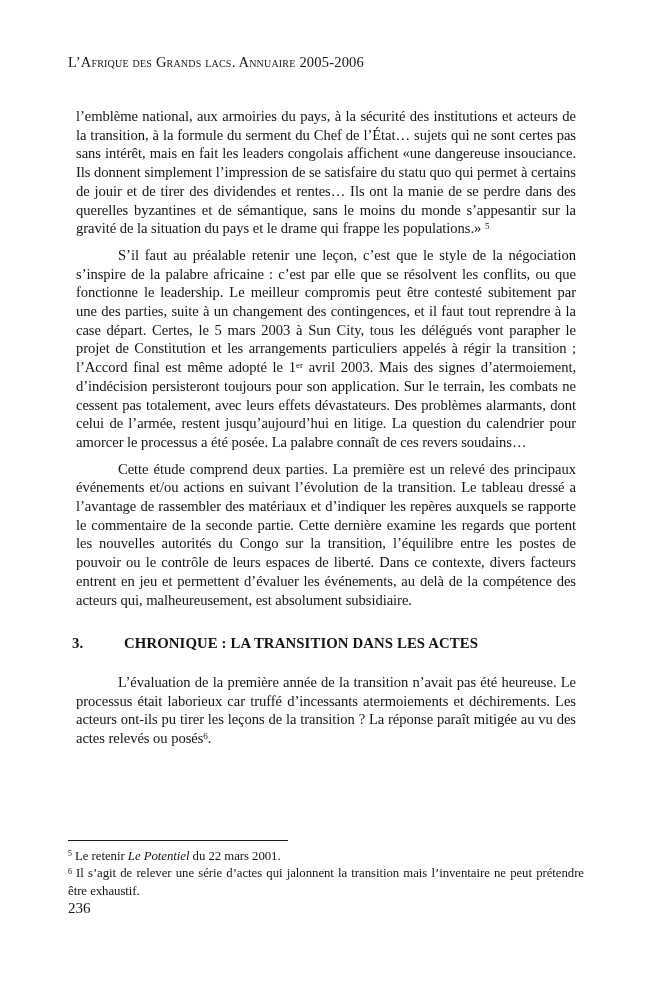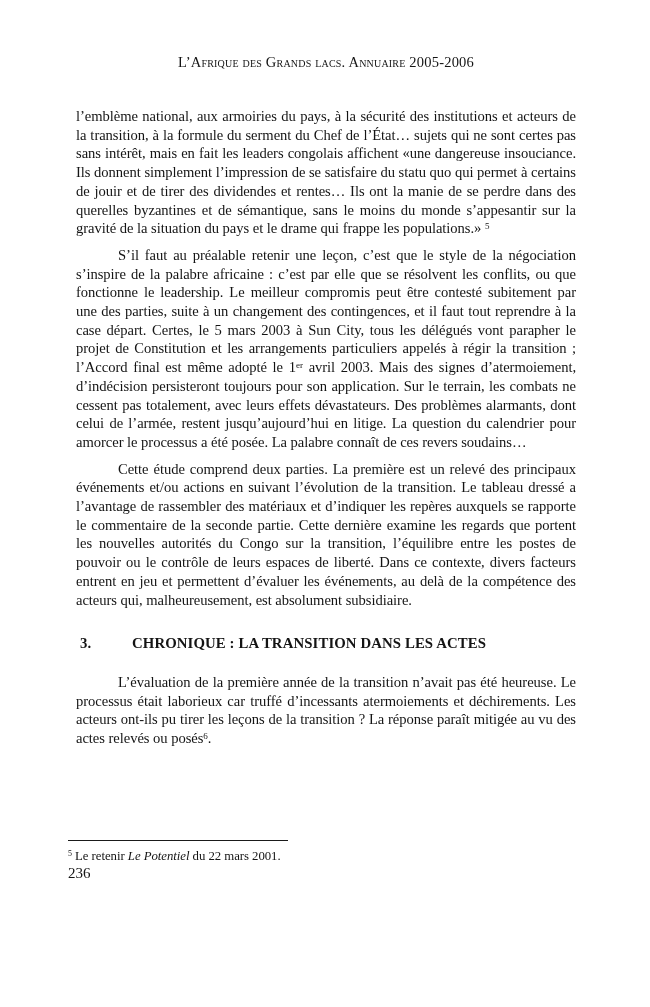--- a/index.html
+++ b/index.html
@@ -12,21 +12,21 @@
     width: 650px;
     height: 1007px;
     box-sizing: border-box;
     background: #ffffff;
     color: #141414;
     font-family: "Liberation Serif", "DejaVu Serif", serif;
     padding: 54px 66px 0 68px;
     overflow: hidden;
   }
   .running-header {
-    text-align: center;
+    text-align: left;
     font-variant: small-caps;
     font-size: 14.5px;
     letter-spacing: 0.2px;
     white-space: nowrap;
   }
   .page-main {
     margin-top: 36px;
   }
   .body-par {
     margin: 8px;
@@ -40,21 +40,21 @@
     text-indent: 0;
   }
   .body-par sup, .footnote sup {
     font-size: 0.62em;
     line-height: 0;
     position: relative;
     top: -0.45em;
     vertical-align: baseline;
   }
   .section-heading {
-    margin: 25px 0 20px 12px;
+    margin: 25px 0 20px 4px;
     font-size: 14.8px;
     font-weight: bold;
     line-height: 18.7px;
     letter-spacing: 0.1px;
   }
   .sec-num {
     display: inline-block;
     width: 52px;
   }
   .page-footer {
@@ -100,18 +100,19 @@
     <p class="body-par"><span>L’évaluation de la première année de la transition n’avait pas été heureuse. Le processus était laborieux car truffé d’incessants atermoiements et déchirements. Les acteurs ont-ils pu tirer les leçons de la transition ? La réponse paraît mitigée au vu des actes relevés ou posés</span><sup>6</sup><span>.</span></p>
 
   </main>
 
   <footer class="page-footer">
 
     <div class="fn-rule"></div>
 
     <p class="footnote"><sup>5</sup><span> Le retenir </span><em>Le Potentiel</em><span> du 22 mars 2001.</span></p>
 
+    <p class="footnote"><sup>6</sup><span> Il s’agit de relever une série d’actes qui jalonnent la transition mais l’inventaire ne peut prétendre être exhaustif.</span></p>
 
     <div class="page-number">236</div>
 
   </footer>
 
 </div>
 
 </body></html>

